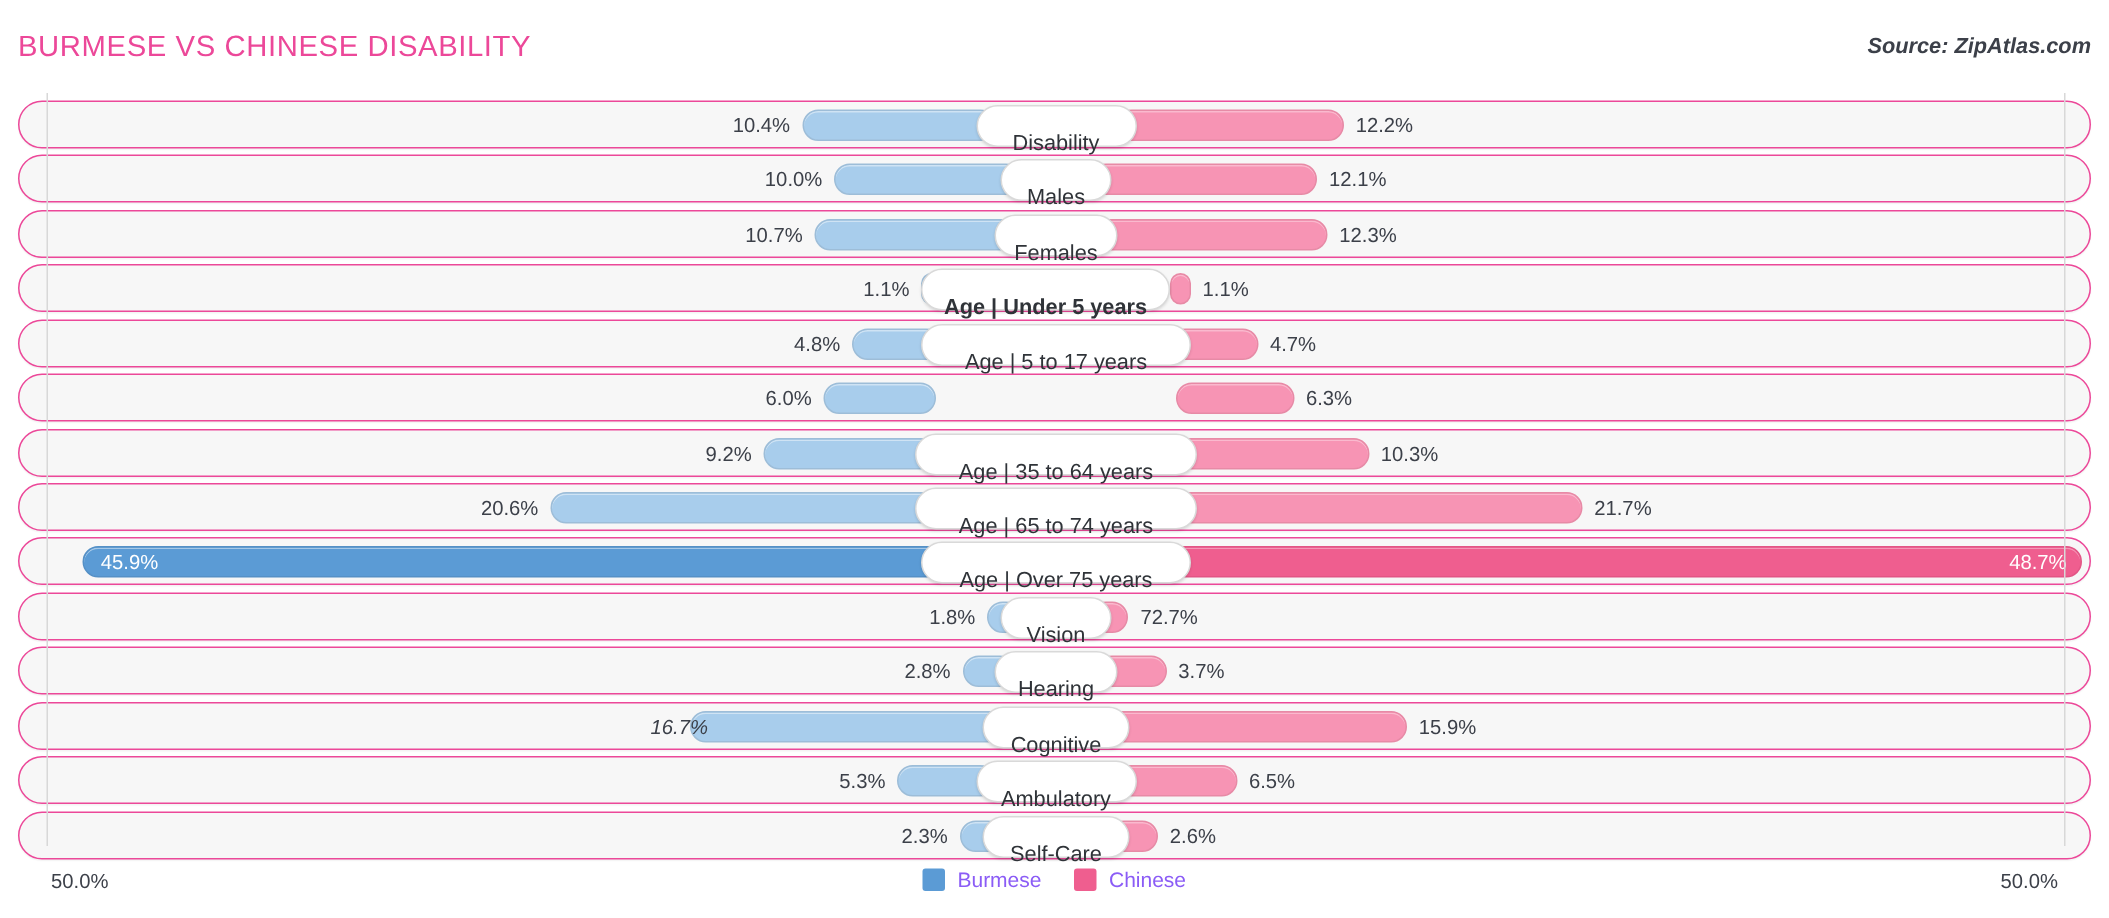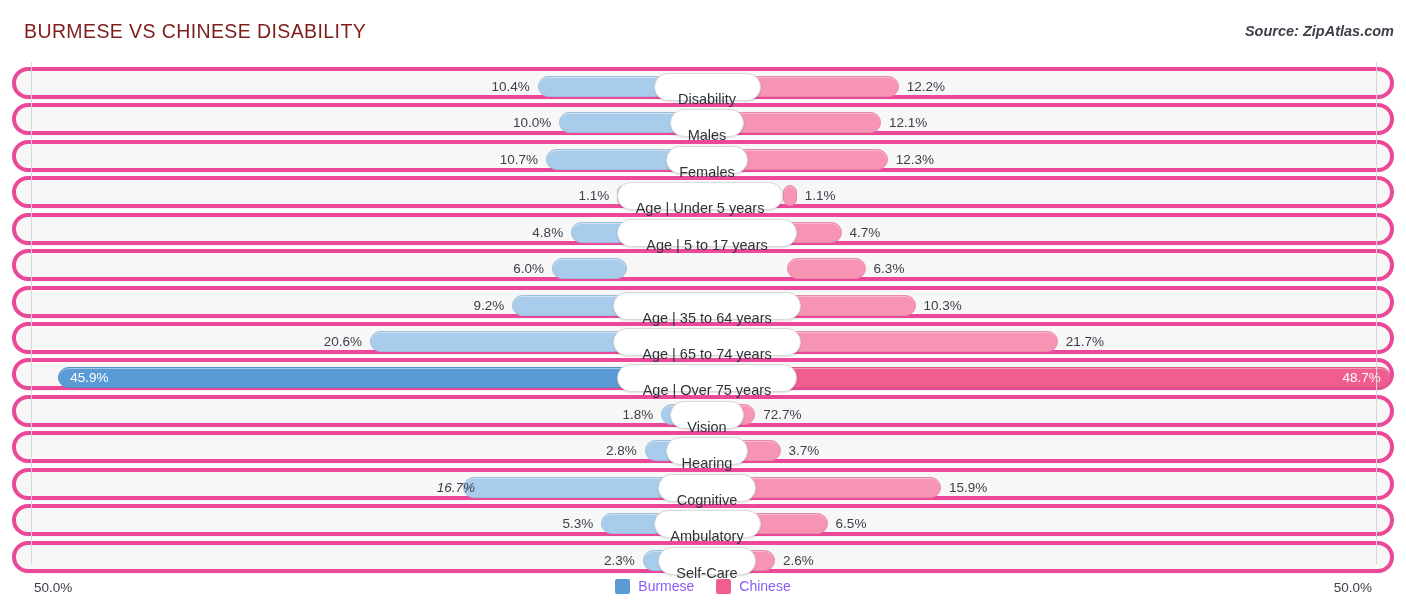--- a/index.html
+++ b/index.html
@@ -7,22 +7,22 @@
     width:1406px;height:612px;
     background:#ffffff;
     font-family:"Liberation Sans","DejaVu Sans",sans-serif;
     overflow:hidden;
     position:relative;
   }
   #chart-root{position:relative;width:1406px;height:612px;}
 
   
   .title{
-    position:absolute;left:24px;top:20px;
-    font-size:19.5px;letter-spacing:.4px;color:#7f1d1d;
+    position:absolute;left:12px;top:20px;
+    font-size:19.5px;letter-spacing:.4px;color:#ec4899;
     font-weight:400;white-space:nowrap;
   }
   .source{
     position:absolute;right:12px;top:23px;
     font-size:14.5px;font-style:italic;font-weight:bold;
     color:#3c4049;white-space:nowrap;
   }
 
   
   .plot{
@@ -32,21 +32,21 @@
   .axis-line{
     position:absolute;top:0;bottom:8px;width:1px;
     background:#d8d8d8;z-index:5;
   }
   .axis-left{left:19px;}
   .axis-right{left:1364px;}
 
   .row{
     position:absolute;left:0;width:1382px;height:32px;
     background:#f7f7f7;
-    border:4px solid #ec4899;
+    border:1px solid #ec4899;
     border-radius:16px;
     box-sizing:border-box;
     box-shadow:0 1px 1px rgba(0,0,0,.05);
   }
   .row-inner{position:absolute;inset:0;}
 
   
   .bar{
     position:absolute;top:5px;height:21px;
     border-radius:11px;
@@ -149,21 +149,21 @@
           <div class="val right" style="left: 879.854px; width: 84px;">12.3%</div>
           <div class="cat" style="left: 649.65px; width: 82.7px;">Females</div>
         </div>
       </div>
       <div class="row" style="top: 114.29px;">
         <div class="row-inner">
           <div class="bar left" style="left: 601.322px; width: 13.728px;"></div>
           <div class="bar right" style="left: 766.95px; width: 13.728px;"></div>
           <div class="val left" style="left: 509.322px; width: 84px;">1.1%</div>
           <div class="val right" style="left: 788.678px; width: 84px;">1.1%</div>
-          <div class="cat" style="left: 601.05px; width: 166px;">Age | Under 5 years</div>
+          <div class="cat" style="left: 601.05px; width: 166px; font-weight: bold;">Age | Under 5 years</div>
         </div>
       </div>
       <div class="row" style="top: 150.72px;">
         <div class="row-inner">
           <div class="bar left" style="left: 555.146px; width: 59.904px;"></div>
           <div class="bar right" style="left: 766.95px; width: 58.656px;"></div>
           <div class="val left" style="left: 463.146px; width: 84px;">4.8%</div>
           <div class="val right" style="left: 833.606px; width: 84px;">4.7%</div>
           <div class="cat" style="left: 601.05px; width: 179.9px;">Age | 5 to 17 years</div>
         </div>

